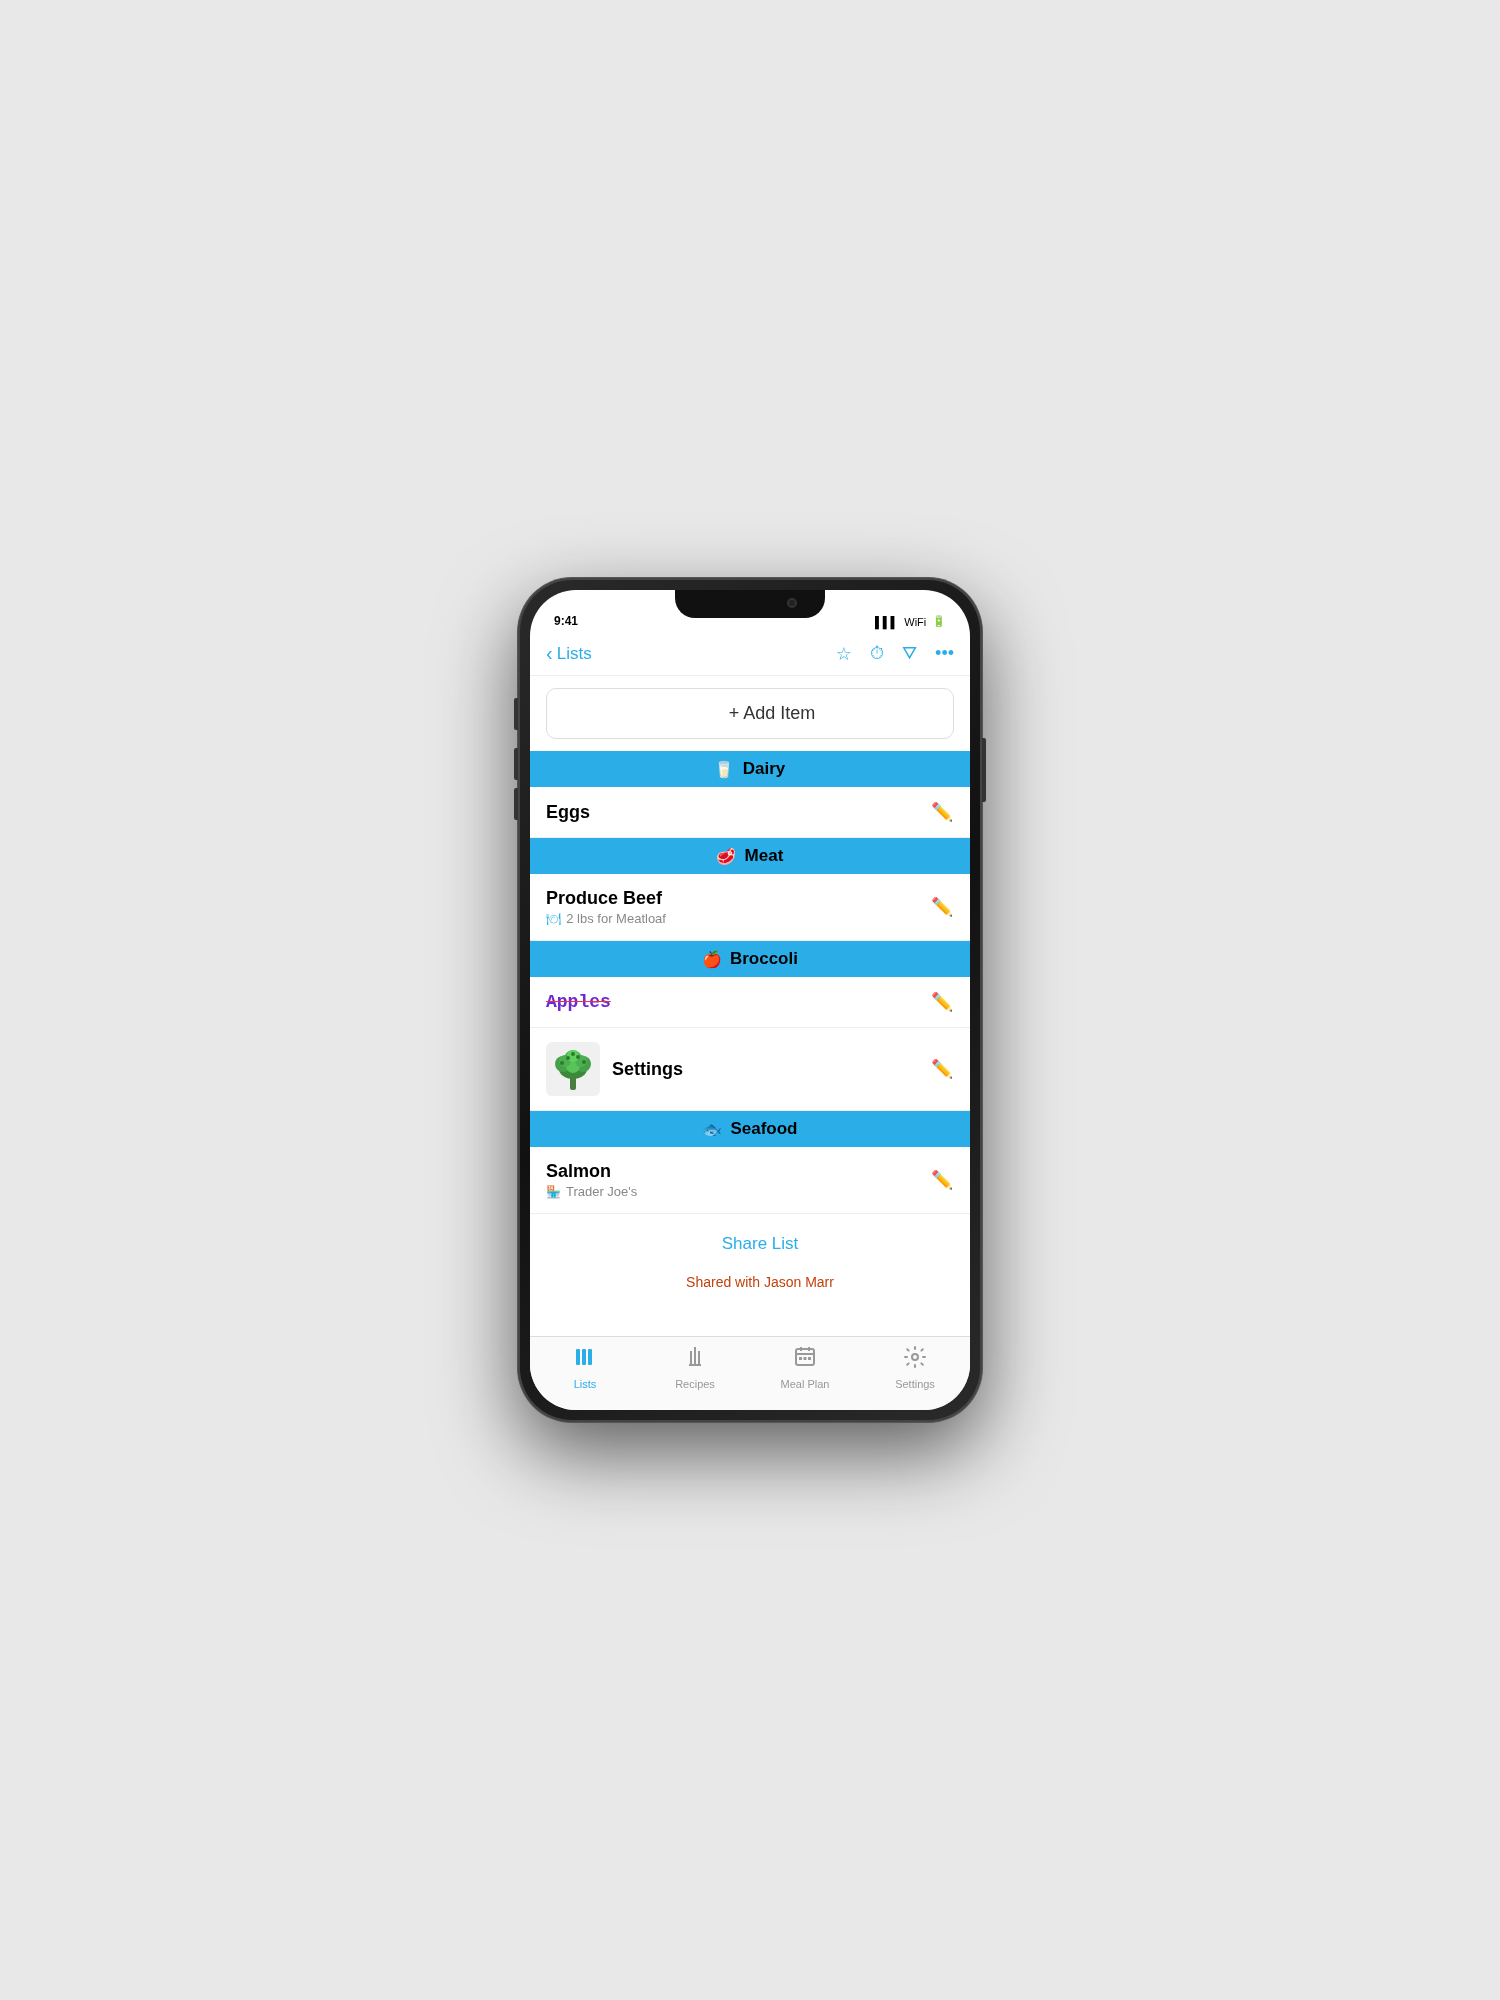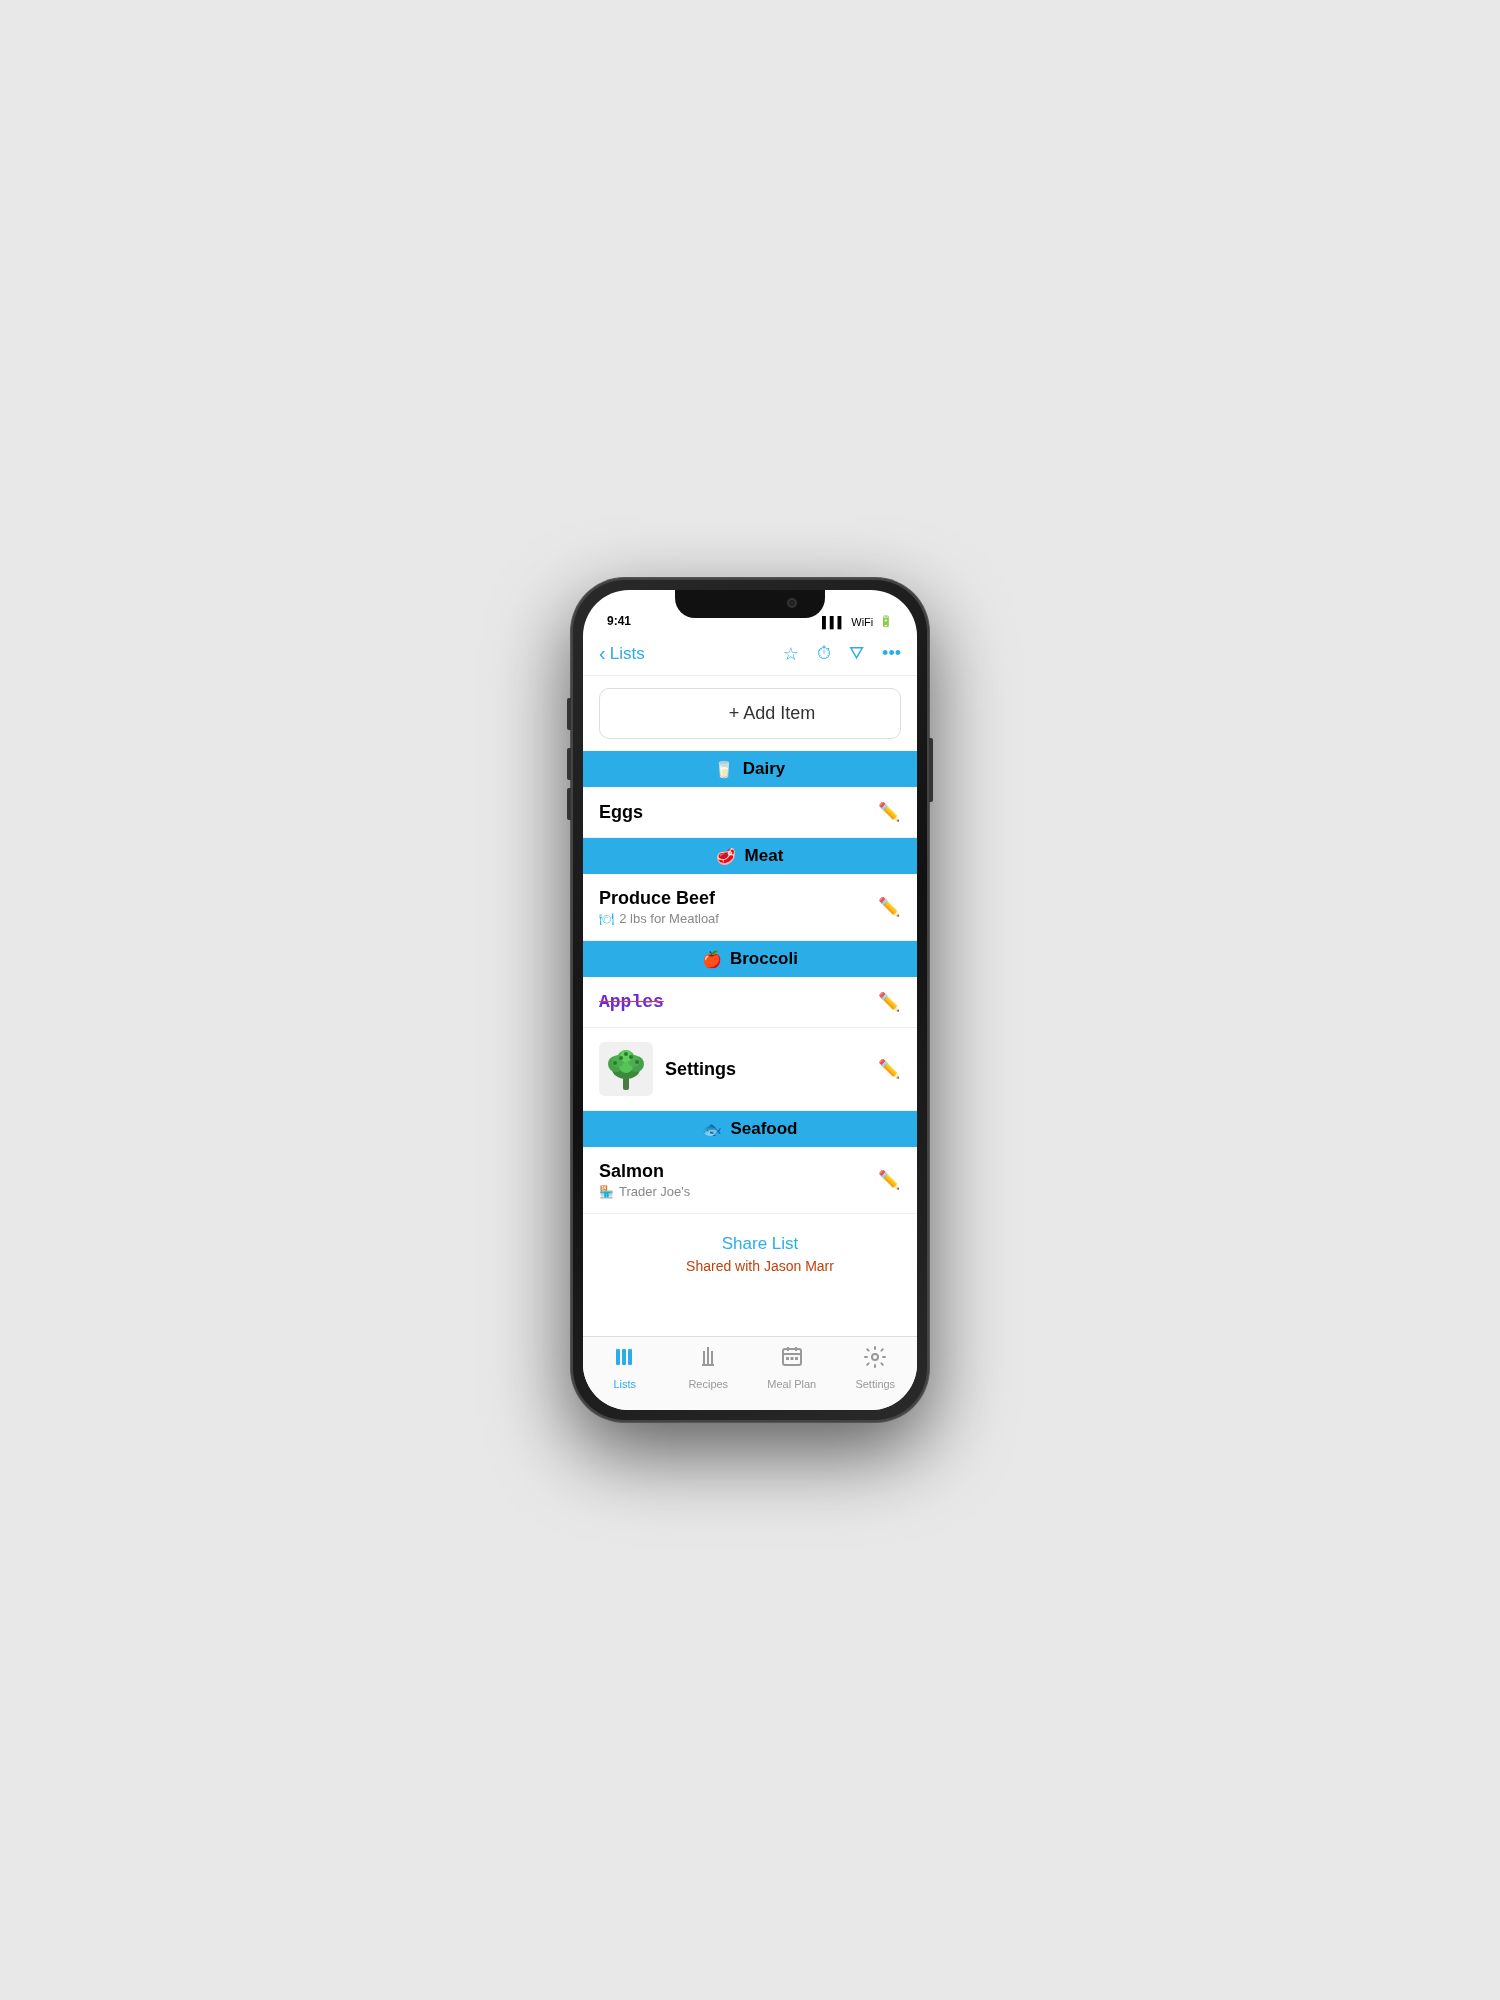--- a/index.html
+++ b/index.html
@@ -6,21 +6,21 @@
     body {
       background: #e8e8e8;
       display: flex;
       justify-content: center;
       align-items: center;
       min-height: 100vh;
       font-family: -apple-system, BlinkMacSystemFont, 'Helvetica Neue', Arial, sans-serif;
     }
 
     .phone-outer {
-      width: 358px;
+      width: 464px;
       height: 844px;
       background: linear-gradient(145deg, #2a2a2a, #111, #2a2a2a);
       border-radius: 54px;
       padding: 12px;
       box-shadow:
         0 0 0 1px #555,
         0 30px 80px rgba(0,0,0,0.6),
         inset 0 0 0 2px #444;
       position: relative;
     }
@@ -241,21 +241,21 @@
       cursor: pointer;
       margin-left: 8px;
     }
 
     
     .share-section {
       display: flex;
       flex-direction: column;
       align-items: center;
       padding: 20px 16px;
-      gap: 4px;
+      gap: 20px;
       margin-left: 20px;
     }
     .share-link {
       font-size: 17px;
       color: #2baee8;
       cursor: pointer;
     }
     .share-sub {
       font-size: 14px;
       color: #c2410c;

